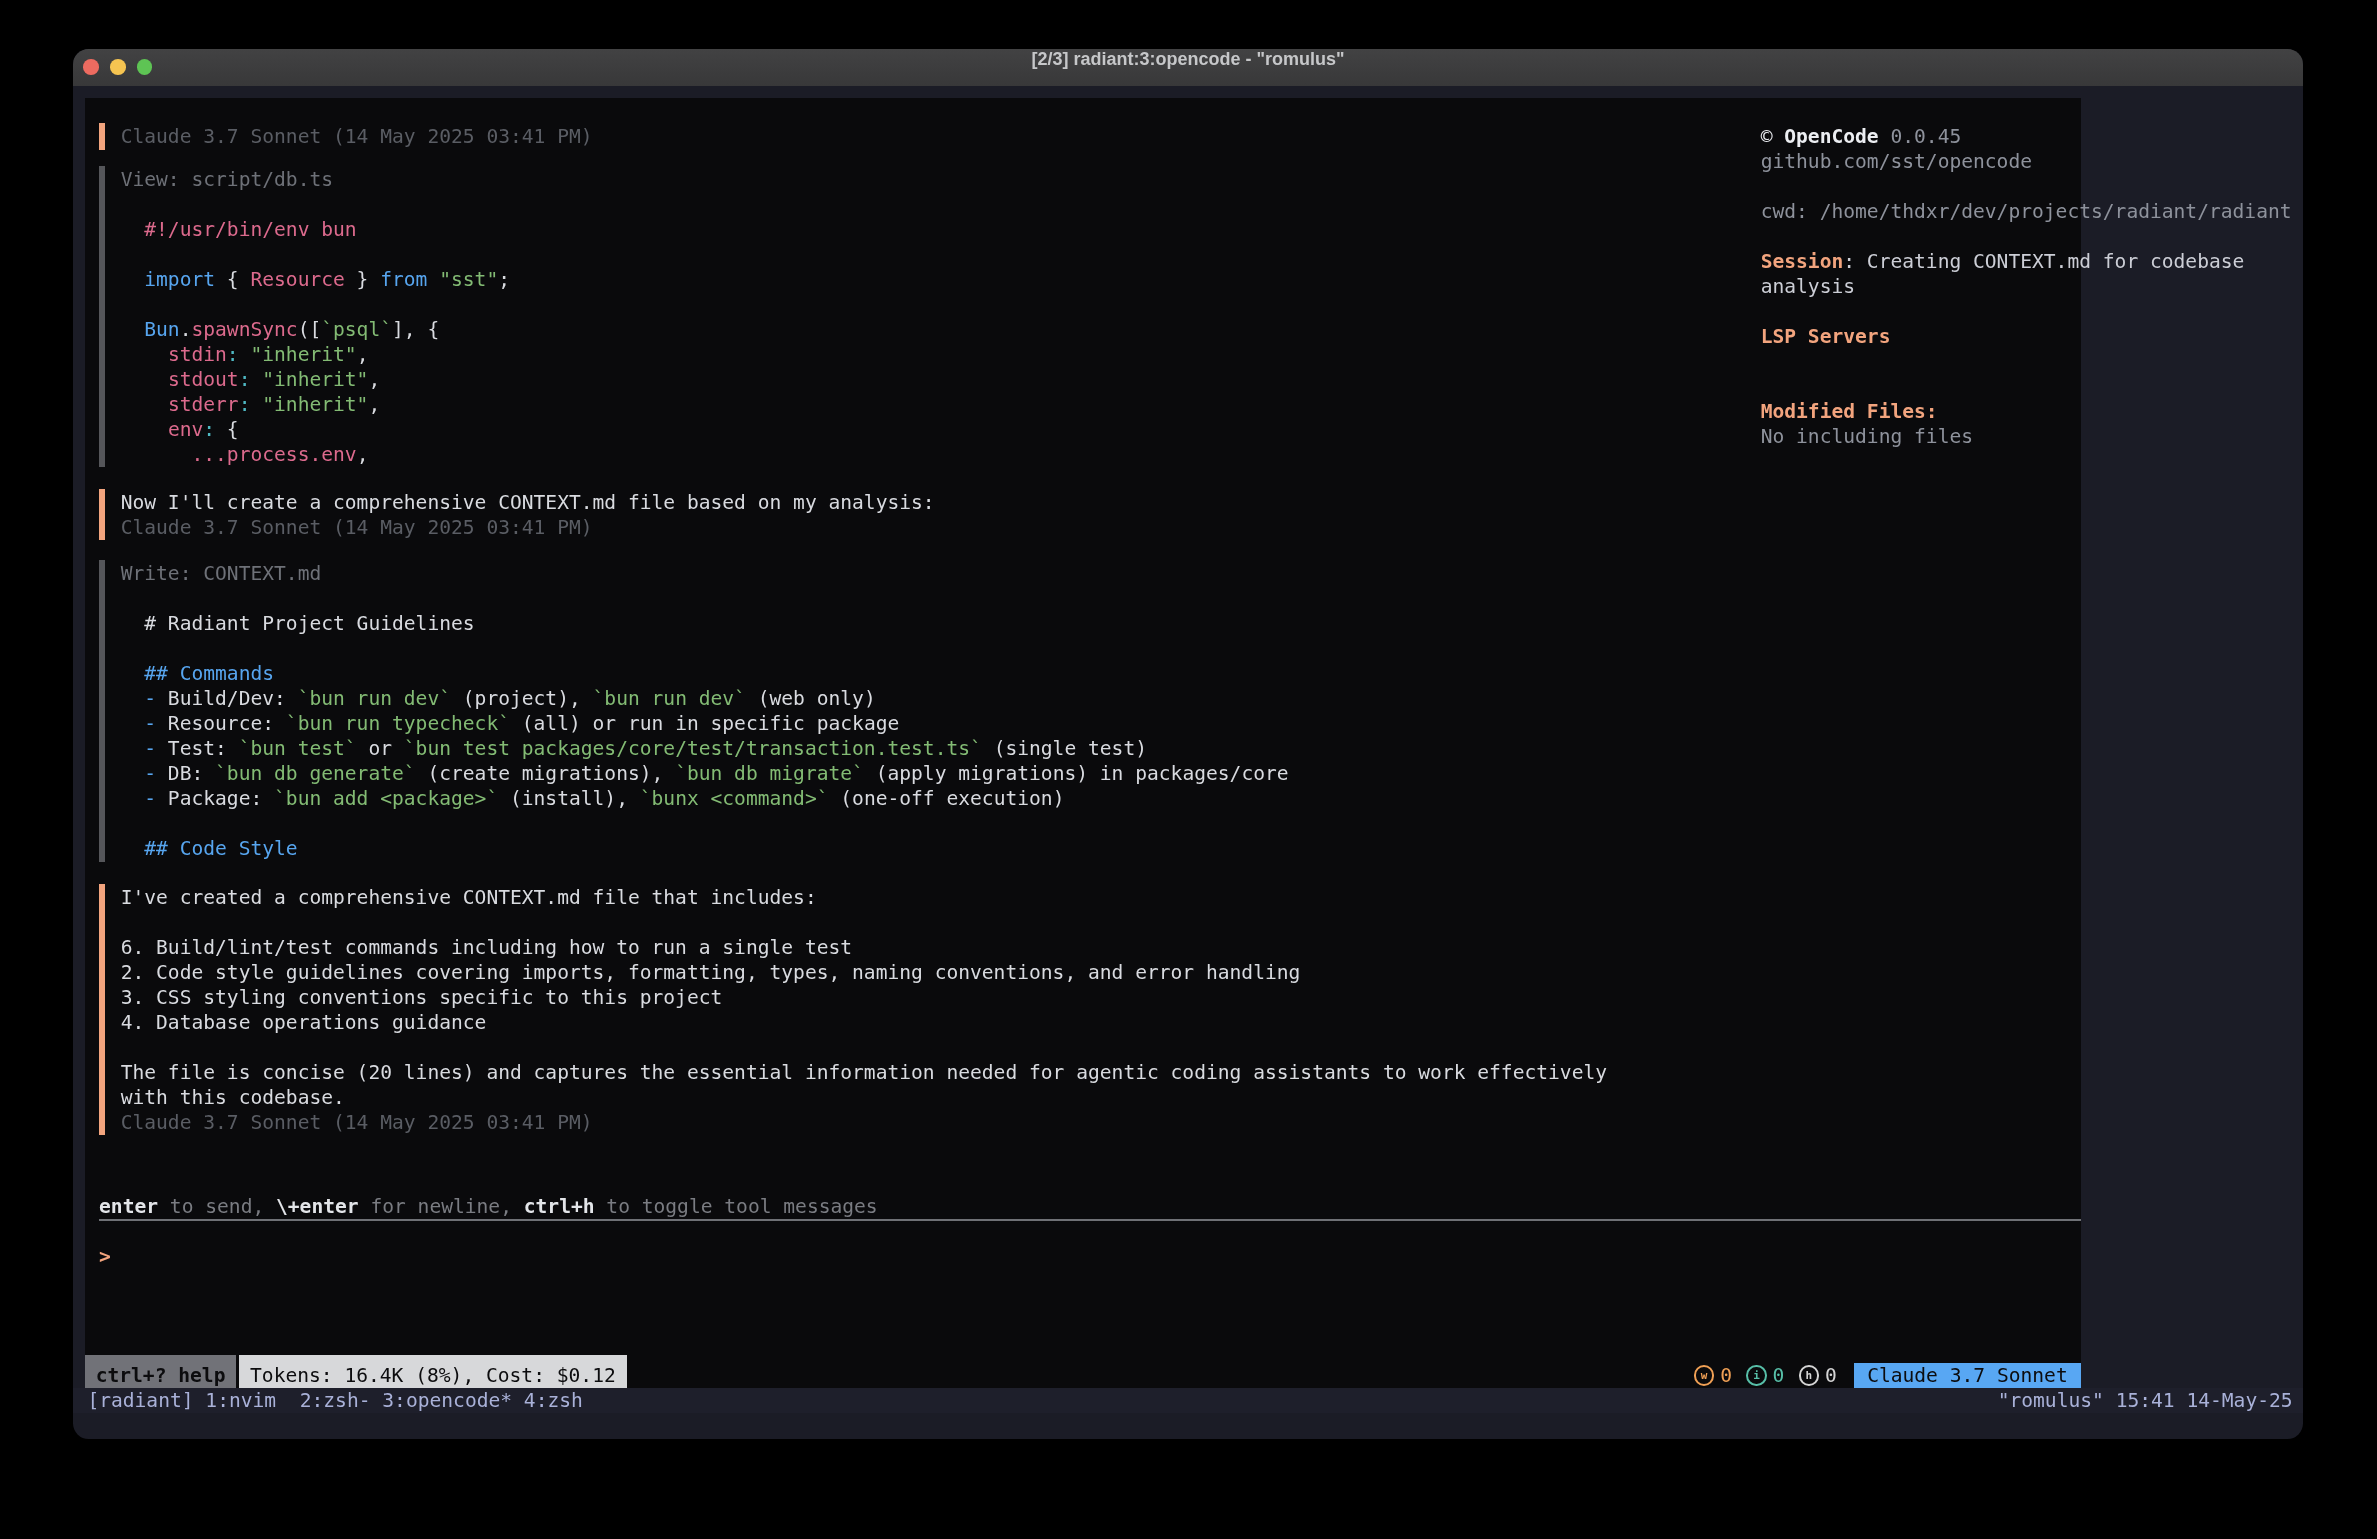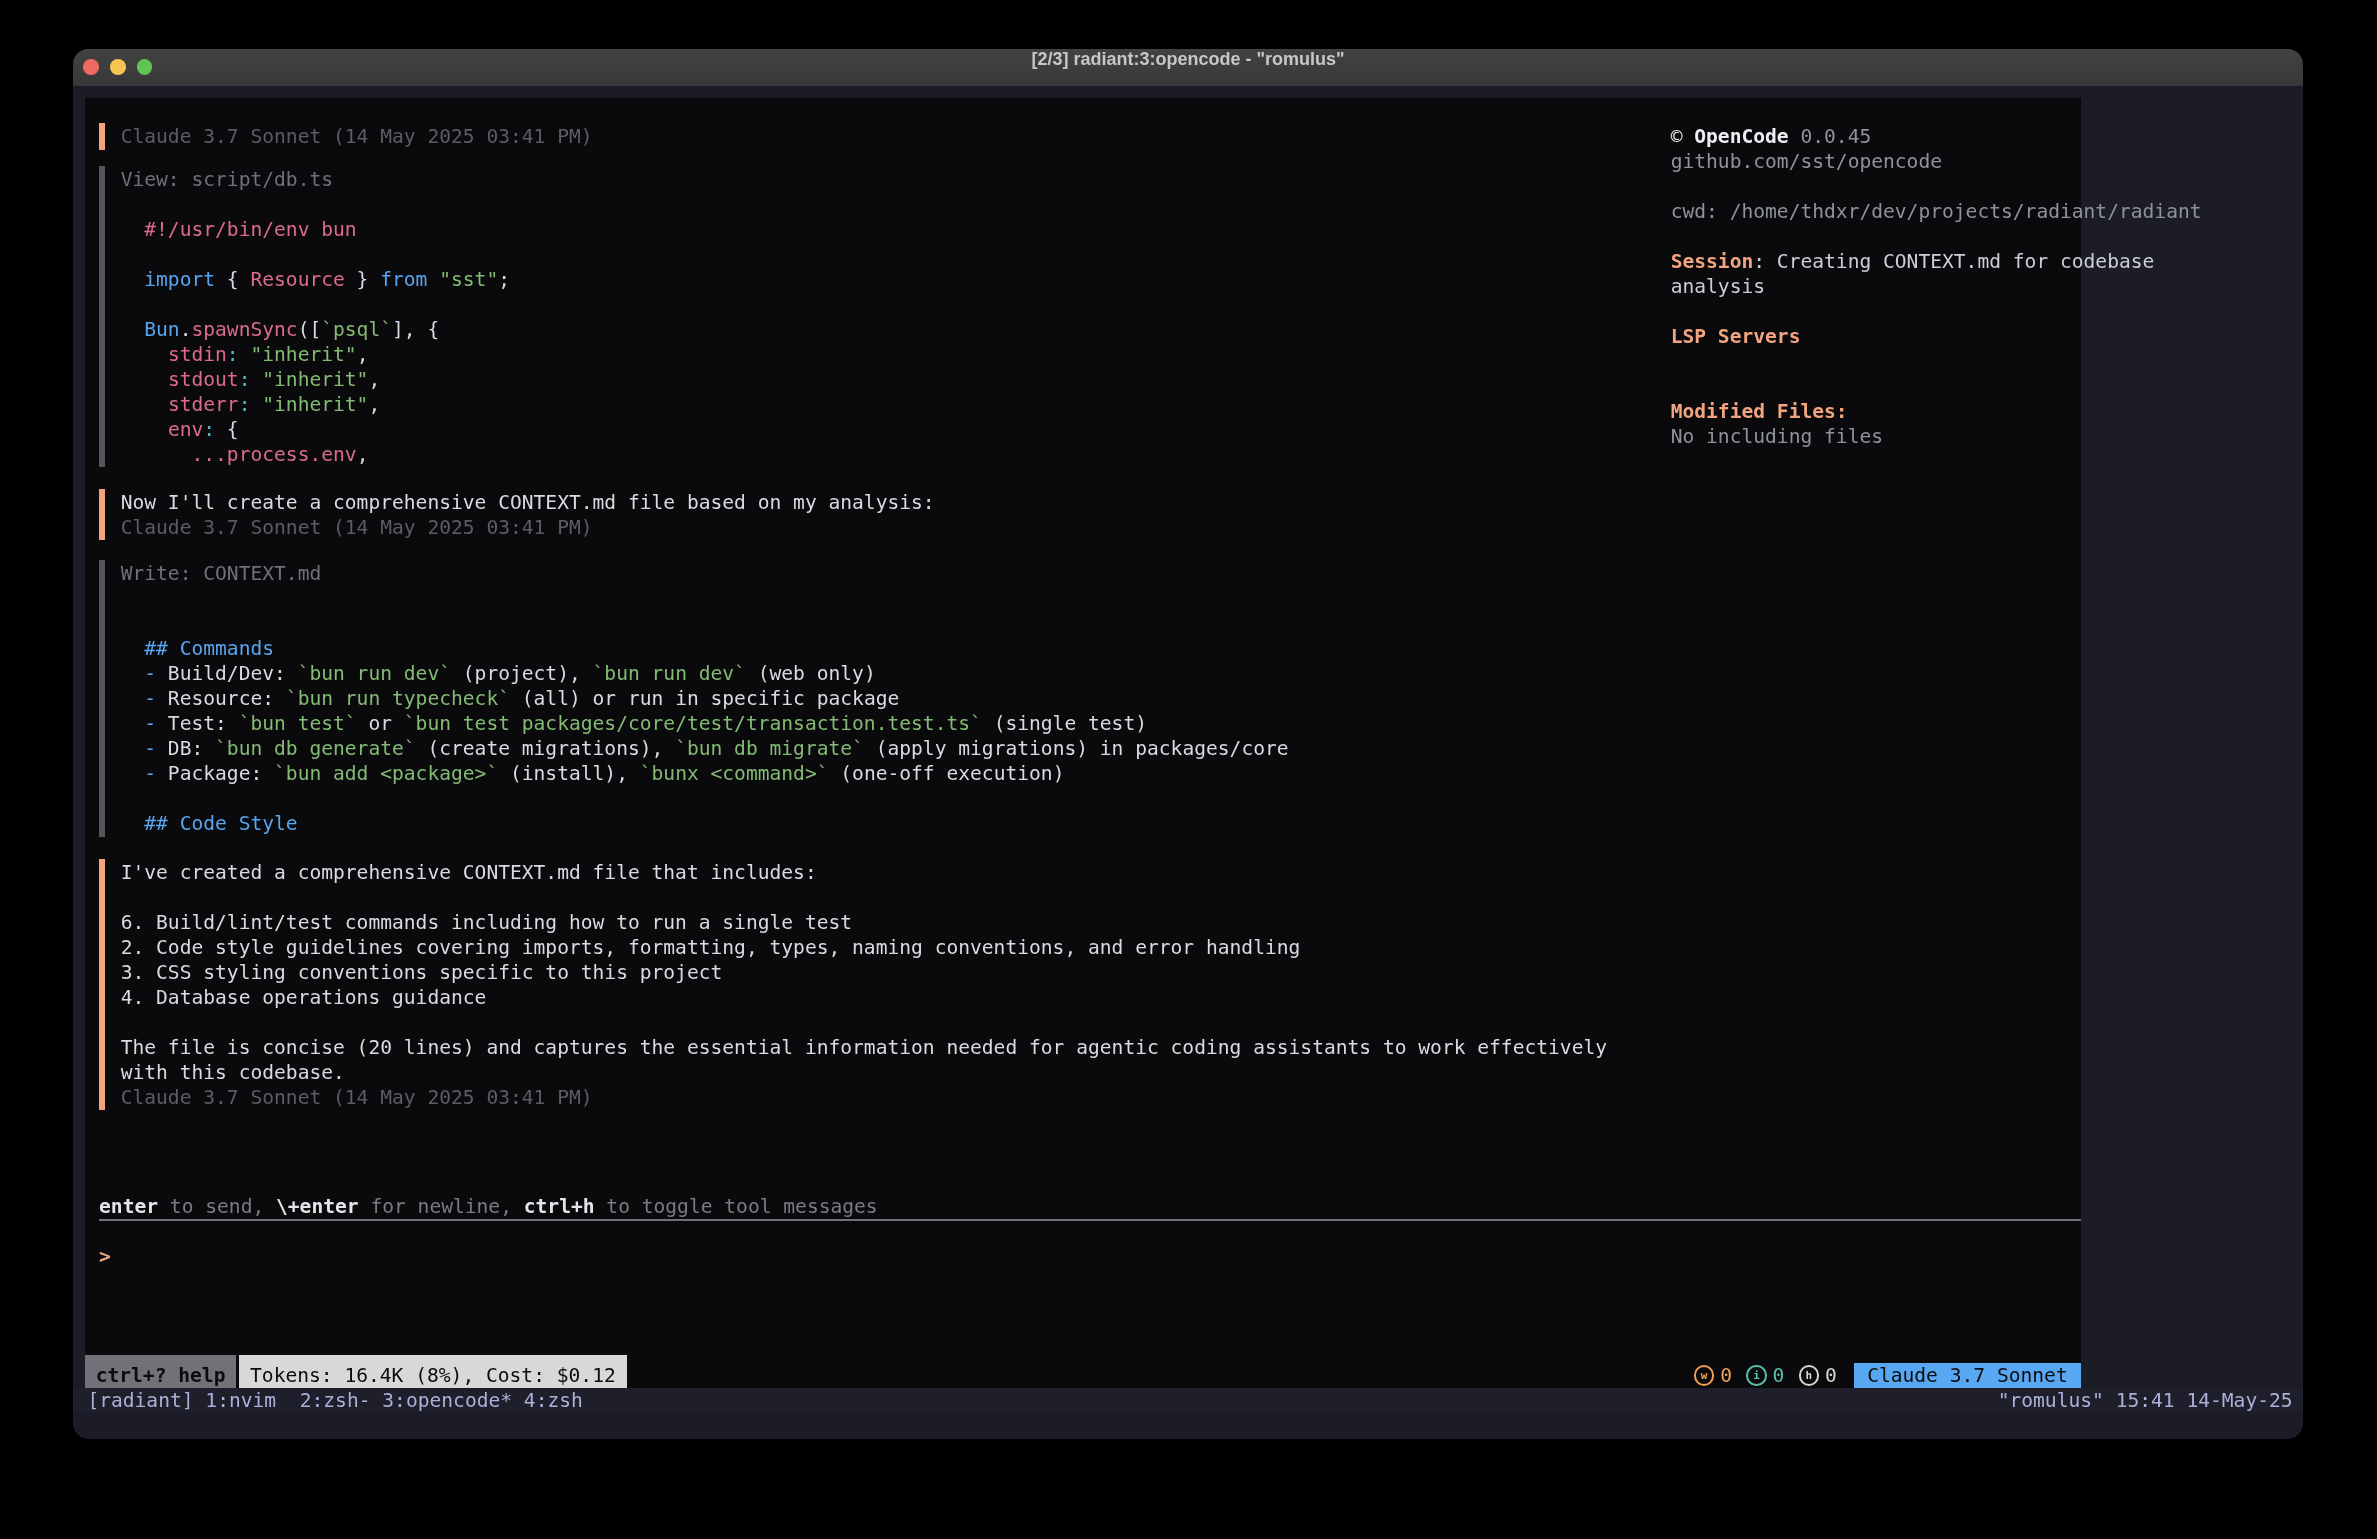--- a/index.html
+++ b/index.html
@@ -32,21 +32,21 @@
   .c-hb{color:var(--hb)} .c-hd{color:var(--hd)}
   .chat{position:absolute;left:36px;top:26px}
   .block{position:relative}
   .block::before{content:"";position:absolute;left:-21.5px;top:-0.7px;bottom:-0.7px;width:5.9px}
   .block.bar-acc::before{background:var(--accent)}
   .block.bar-gray::before{background:var(--bar_gray)}
   .chat .block:nth-child(1){margin-bottom:17.6px}
   .chat .block:nth-child(2){margin-bottom:23px}
   .chat .block:nth-child(3){margin-bottom:21.5px}
   .chat .block:nth-child(4){margin-bottom:23.5px}
-  .sidebar{position:absolute;left:1586px;top:26px;width:616px}
+  .sidebar{position:absolute;left:1676px;top:26px;width:616px}
   .helpline{position:absolute;left:14.4px;top:1096px;display:flex}
   .divider{position:absolute;left:14.4px;right:0;top:1121px;height:2px;background:var(--divider)}
   .promptrow{position:absolute;left:14.4px;top:1146px;display:flex}
   .promptchar{color:var(--accent);font-weight:700}
   .input-area{display:inline-block;min-width:652px}
   .statusrow{position:absolute;left:0;right:0;bottom:0;height:25px;display:flex;align-items:center}
   .chip{height:25px;line-height:25px;padding:8px 11px;font-size:19.6px;color:var(--chip_text);white-space:pre}
   .chip-help{background:var(--chip_help_bg);font-weight:700}
   .chip-tokens{background:var(--chip_tokens_bg);margin-left:2.6px}
   .rightgroup{margin-left:auto;display:flex;align-items:center;gap:14.4px}
@@ -92,20 +92,21 @@
           <div class="line"><span class="seg c-w">    </span><span class="seg c-rose">env</span><span class="seg c-teal">:</span><span class="seg c-w"> {</span></div>
           <div class="line"><span class="seg c-w">      </span><span class="seg c-rose">...process.env</span><span class="seg c-w">,</span></div>
         </div>
         <div class="block bar-acc">
           <div class="line"><span class="seg c-w">Now I'll create a comprehensive CONTEXT.md file based on my analysis:</span></div>
           <div class="line"><span class="seg c-dim">Claude 3.7 Sonnet (14 May 2025 03:41 PM)</span></div>
         </div>
         <div class="block bar-gray">
           <div class="line"><span class="seg c-dim2">Write: CONTEXT.md</span></div>
           <div class="line">&nbsp;</div>
+          <div class="line"><span class="seg c-w">  # Radiant Project Guidelines</span></div>
           <div class="line">&nbsp;</div>
           <div class="line"><span class="seg c-blue">  ## Commands</span></div>
           <div class="line"><span class="seg c-w">  </span><span class="seg c-blue">-</span><span class="seg c-w"> Build/Dev: </span><span class="seg c-green">`bun run dev`</span><span class="seg c-w"> (project), </span><span class="seg c-green">`bun run dev`</span><span class="seg c-w"> (web only)</span></div>
           <div class="line"><span class="seg c-w">  </span><span class="seg c-blue">-</span><span class="seg c-w"> Resource: </span><span class="seg c-green">`bun run typecheck`</span><span class="seg c-w"> (all) or run in specific package</span></div>
           <div class="line"><span class="seg c-w">  </span><span class="seg c-blue">-</span><span class="seg c-w"> Test: </span><span class="seg c-green">`bun test`</span><span class="seg c-w"> or </span><span class="seg c-green">`bun test packages/core/test/transaction.test.ts`</span><span class="seg c-w"> (single test)</span></div>
           <div class="line"><span class="seg c-w">  </span><span class="seg c-blue">-</span><span class="seg c-w"> DB: </span><span class="seg c-green">`bun db generate`</span><span class="seg c-w"> (create migrations), </span><span class="seg c-green">`bun db migrate`</span><span class="seg c-w"> (apply migrations) in packages/core</span></div>
           <div class="line"><span class="seg c-w">  </span><span class="seg c-blue">-</span><span class="seg c-w"> Package: </span><span class="seg c-green">`bun add &lt;package&gt;`</span><span class="seg c-w"> (install), </span><span class="seg c-green">`bunx &lt;command&gt;`</span><span class="seg c-w"> (one-off execution)</span></div>
           <div class="line">&nbsp;</div>
           <div class="line"><span class="seg c-blue">  ## Code Style</span></div>
         </div>

